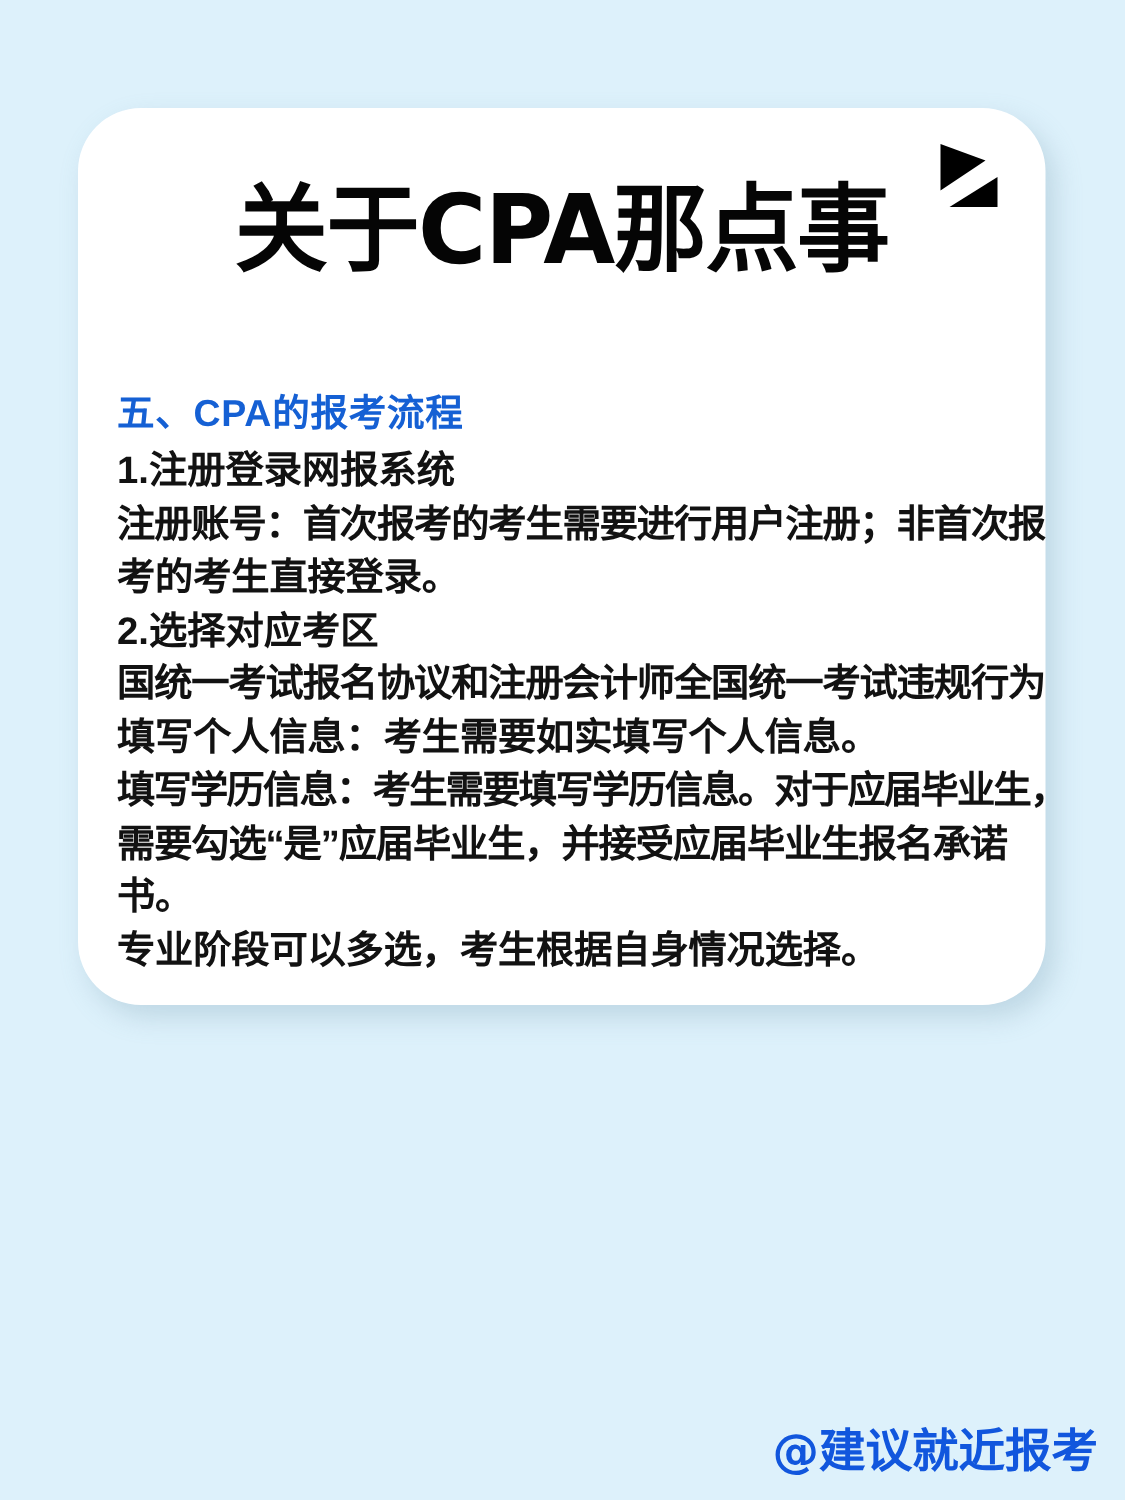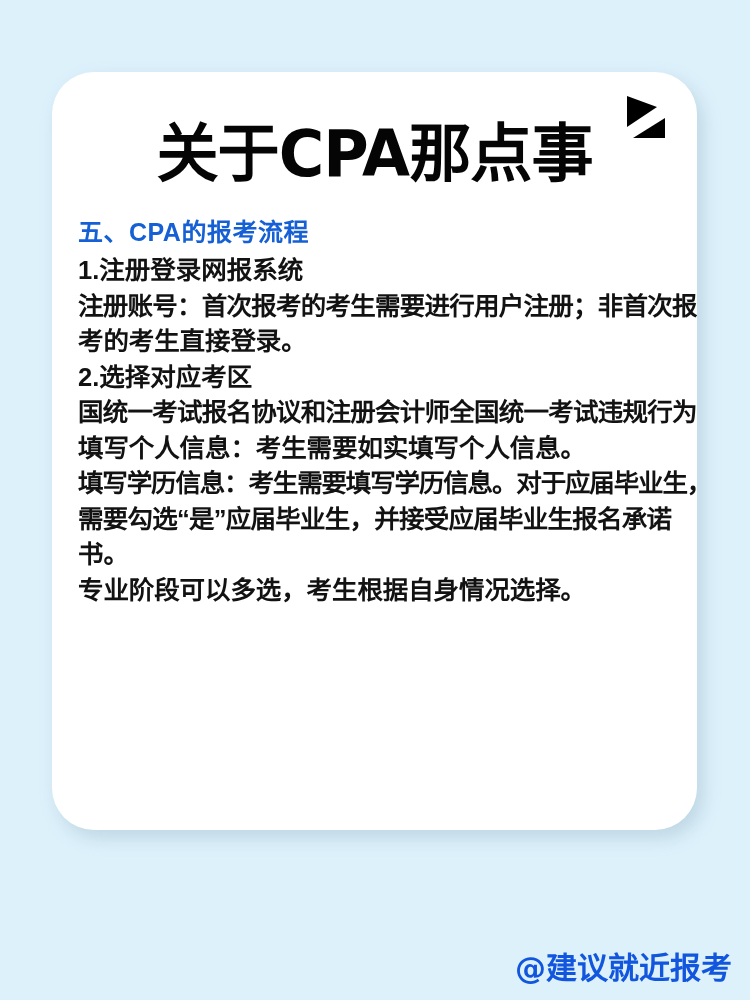--- a/index.html
+++ b/index.html
@@ -15,21 +15,21 @@
     overflow: hidden;
     position: relative;
   }
 
   
   .card {
     position: absolute;
     left: 52px;
     top: 72px;
     width: 645px;
-    height: 758px;
+    height: 598px;
     background: #ffffff;
     border-radius: 42px;
     box-shadow: 6px 8px 18px rgba(120, 155, 175, 0.30);
     box-sizing: border-box;
     overflow: hidden;
   }
 
   
   .corner-mark {
     position: absolute;
@@ -66,20 +66,21 @@
   }
 
   .section-heading {
     font-size: 25px;
     font-weight: 700;
     color: #1560d4;
     line-height: 36px;
     letter-spacing: 0.5px;
     margin-bottom: 3px;
     white-space: nowrap;
+    margin-top: 44px;
   }
 
   .line {
     font-size: 25.5px;
     font-weight: 700;
     color: #111111;
     line-height: 35.5px;
     letter-spacing: -0.1px;
     white-space: nowrap;
     color: #121212;

